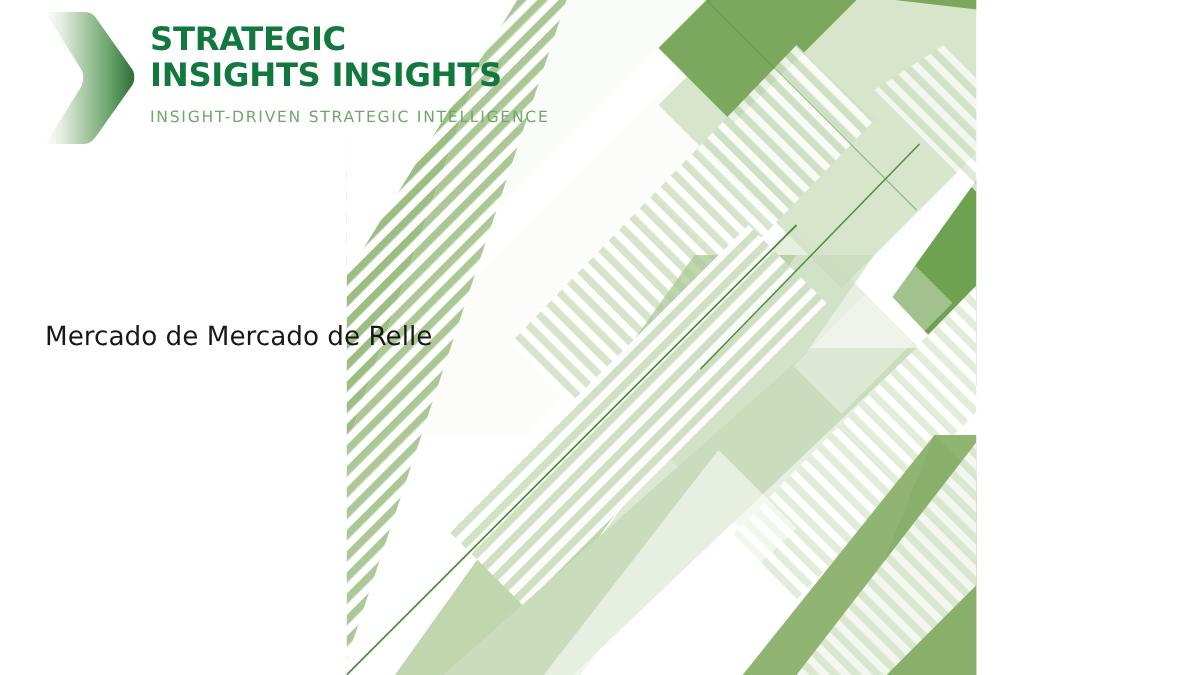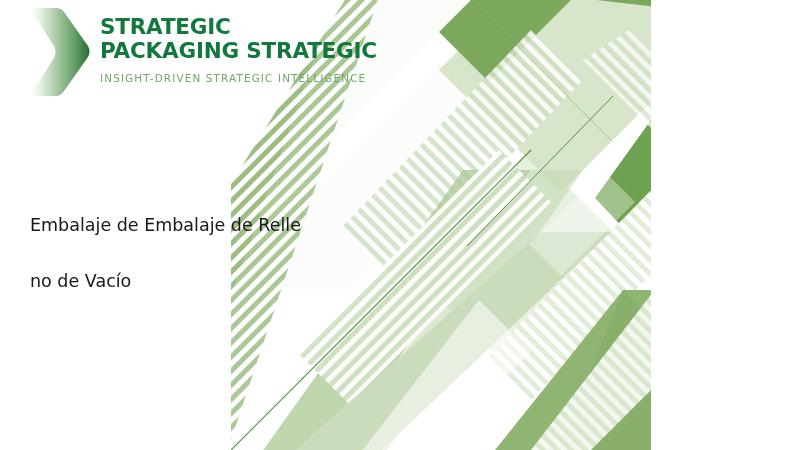--- a/index.html
+++ b/index.html
@@ -200,23 +200,22 @@
             <stop offset="100%" stop-color="#2E6B39"></stop>
           </linearGradient>
         </defs>
         <path d="M4,2 L30,2 C33,2 36,3 38,6 L62,40 C64,43 64,48 62,51 L38,85
                  C36,88 33,90 30,90 L4,90 L28,52 C30,48 30,43 28,40 Z" fill="url(#chevGrad)"></path>
       </svg>
     </div>
 
     <div id="logo-text-block">
       <div class="logo-line">STRATEGIC</div>
-      <div class="logo-line">PACKAGING STRATEGIC</div>
+      <div class="logo-line">INSIGHTS INSIGHTS</div>
       <div id="logo-tagline">INSIGHT-DRIVEN STRATEGIC INTELLIGENCE</div>
     </div>
   </div>
 
   <div id="copy-block">
-    <div class="copy-line" id="title-line-1">Embalaje de Embalaje de Relle</div>
-    <div class="copy-line" id="title-line-2">no de Vacío</div>
+    <div class="copy-line" id="title-line-1">Mercado de Mercado de Relle</div>
   </div>
 
 </div>
 
 </body></html>

